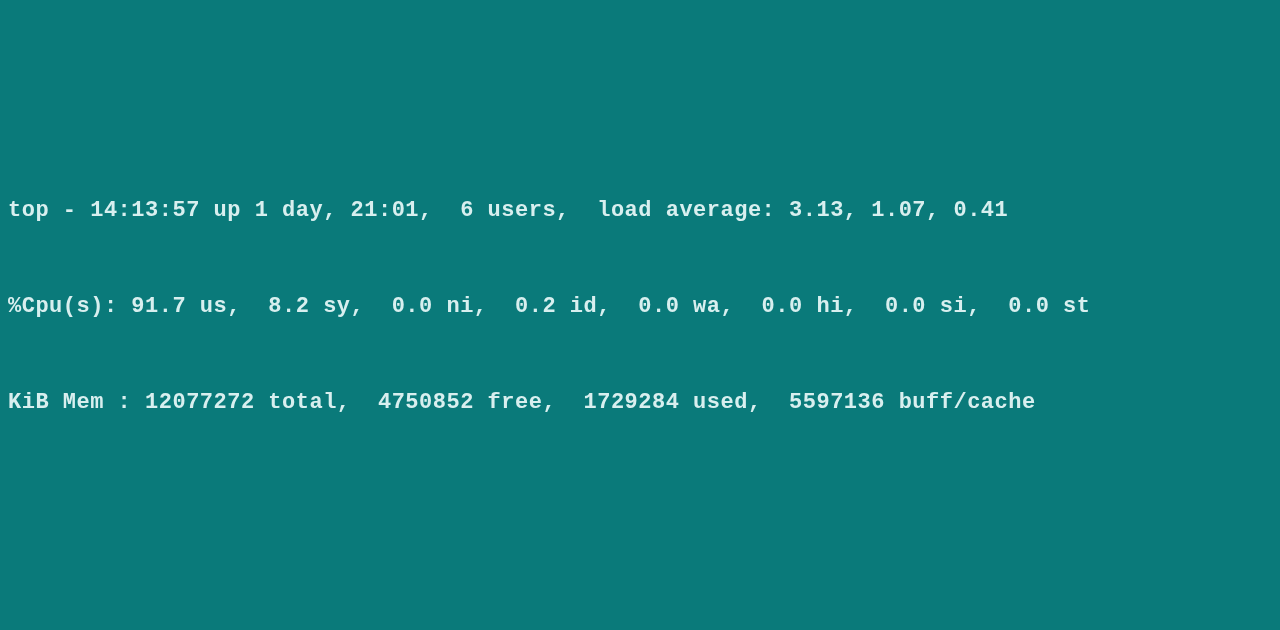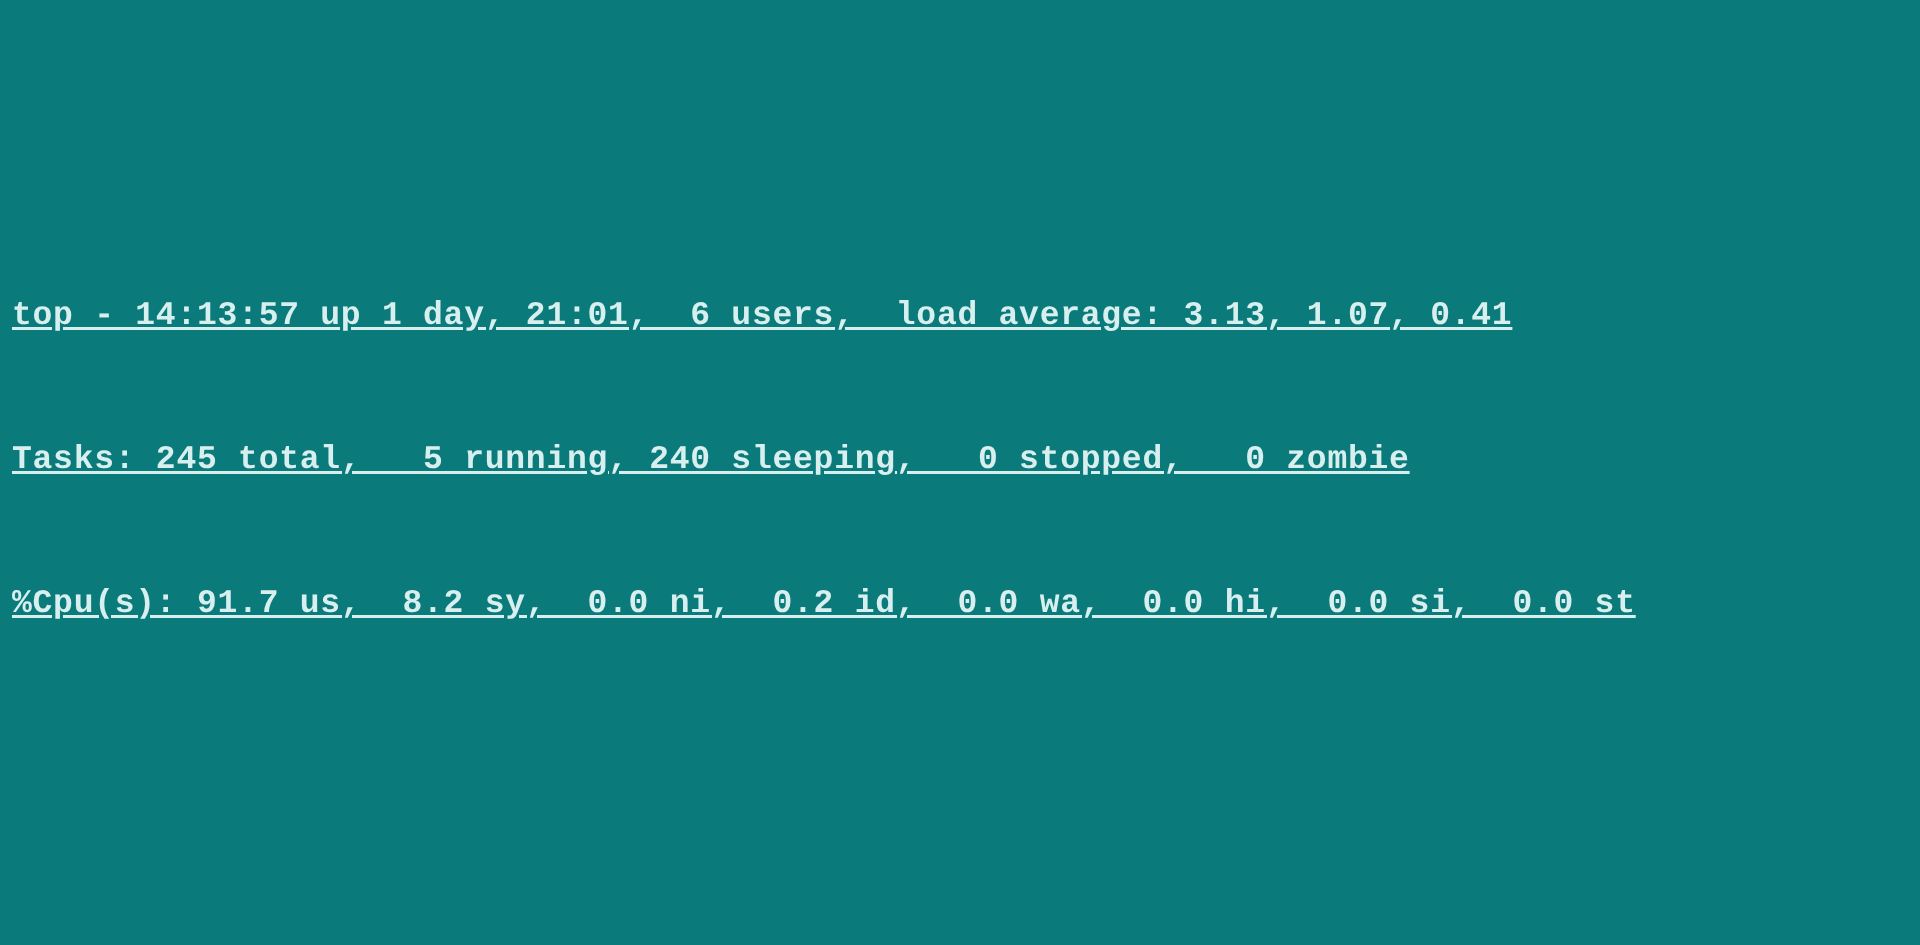--- a/index.html
+++ b/index.html
@@ -7,31 +7,31 @@
     background: #0a7a7a;
     color: #d8efef;
     font-family: "Courier New", monospace;
     font-size: 22px;
     font-weight: bold;
     line-height: 1.45;
     padding: 4px 8px;
     white-space: pre;
     letter-spacing: 0.5px;
   }
-  .summary-line { display: block; text-decoration: underline; }
+  .summary-line { display: block; }
 </style>
 </head>
 <body>
 
 
 
 <div>
   <span class="summary-line">top - 14:13:57 up 1 day, 21:01,  6 users,  load average: 3.13, 1.07, 0.41</span>
-  <span class="summary-line">Tasks: 245 total,   5 running, 240 sleeping,   0 stopped,   0 zombie</span>
   <span class="summary-line">%Cpu(s): 91.7 us,  8.2 sy,  0.0 ni,  0.2 id,  0.0 wa,  0.0 hi,  0.0 si,  0.0 st</span>
+  <span class="summary-line">KiB Mem : 12077272 total,  4750852 free,  1729284 used,  5597136 buff/cache</span>
 </div>
 
 
 
 
 
 
 
 
 </body></html>

